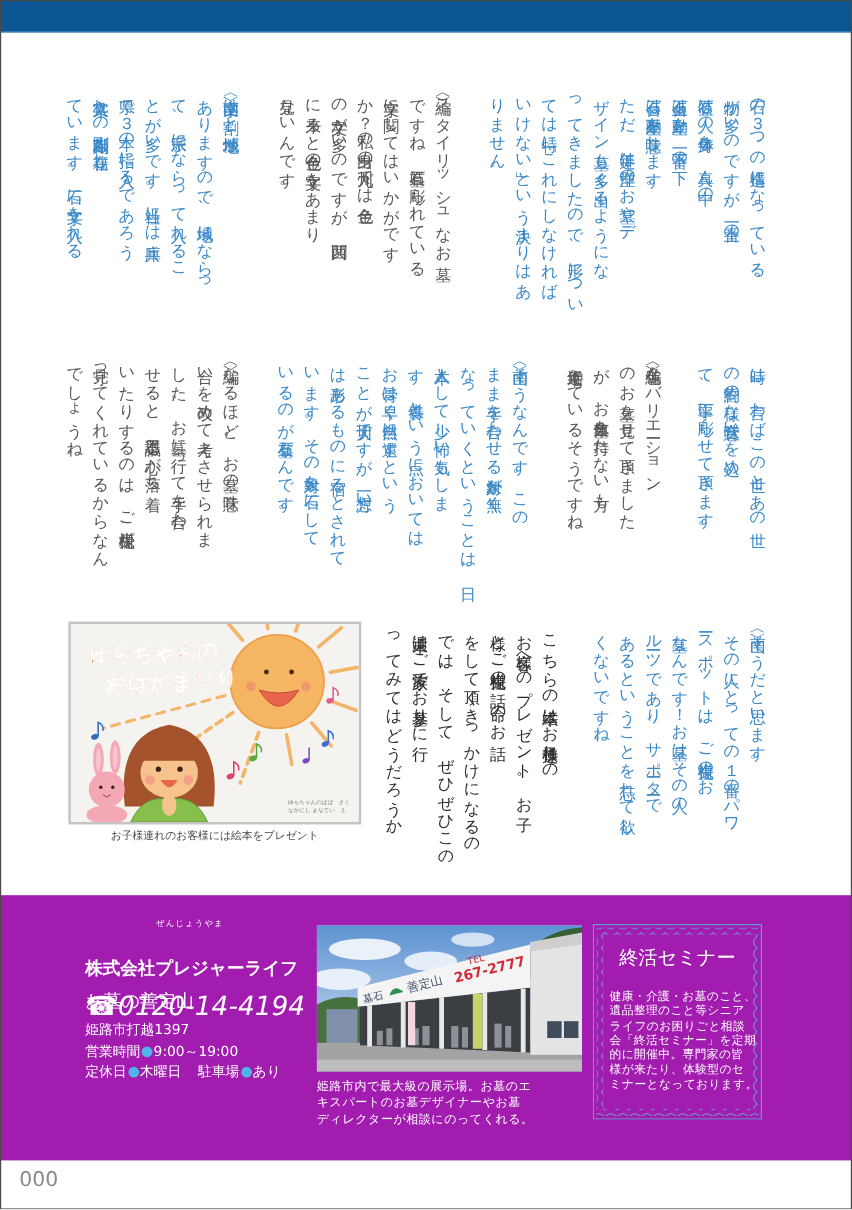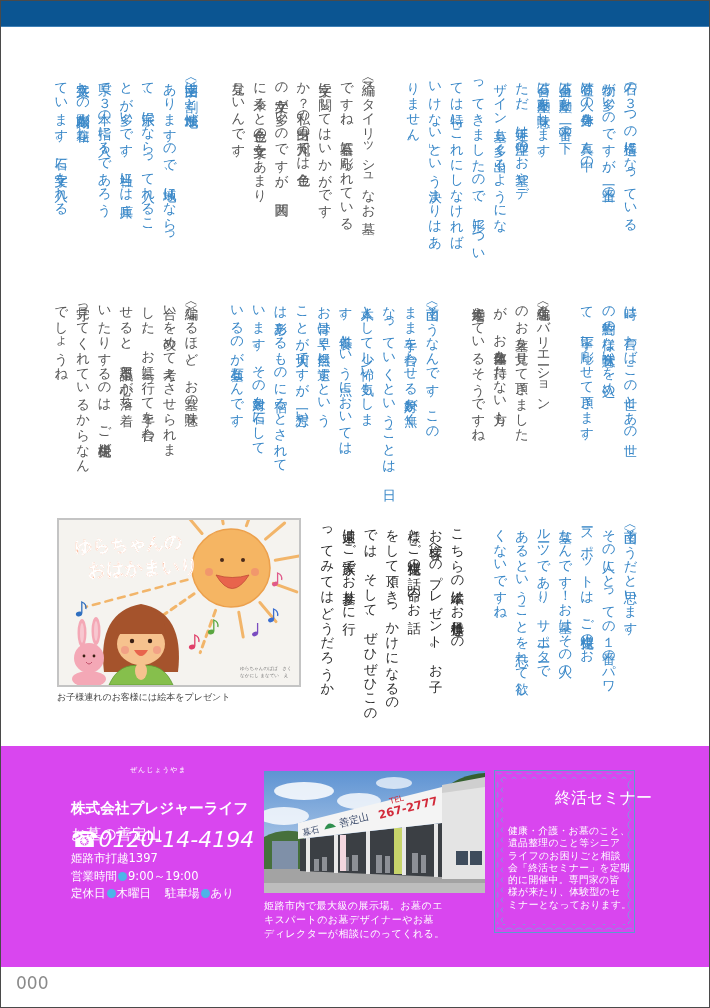--- a/index.html
+++ b/index.html
@@ -15,42 +15,42 @@
             font-size:13.4px; line-height:21.7px; white-space:nowrap; letter-spacing:0; }
   .vblock .ln { display:block; }
   .nanzan { color:#3a88c8; }
   .editor { color:#575757; }
   .narration { color:#2e2e2e; }
 
   
   .book { position:absolute; left:57px; top:518px; width:244px; height:169px; box-sizing:border-box;
           border:2px solid #c4c4c4; background:#f5f3ef; overflow:hidden; }
   .book svg { display:block; }
-  .book-caption { position:absolute; left:57px; top:692px; width:244px; 
+  .book-caption { position:absolute; left:57px; top:692px; width:244px; text-align:center;
                   font-size:9px; line-height:10px; color:#444; }
 
   
-  .footer { position:absolute; left:0; top:746px; width:710px; height:221px; background:#d946ef; color:#fff; }
+  .footer { position:absolute; left:0; top:746px; width:710px; height:221px; background:#a21caf; color:#fff; }
   .ruby { position:absolute; left:130px; top:20px; font-size:7px; line-height:8px; letter-spacing:0.9px; }
   .brand { position:absolute; left:71px; top:30px; font-size:15px; line-height:22px; font-weight:normal;margin-top:47px; }
   .company { position:absolute; left:71px; top:53px; font-size:14.6px; line-height:18px; font-weight:bold; }
   .phone { position:absolute; left:71px; top:84px; font-size:22px; line-height:20px;font-style:italic; }
   .info { position:absolute; left:71px; top:104px; font-size:11.5px; line-height:17.5px; }
   .info .row { white-space:nowrap; height:17.5px; }
   .dot { display:inline-block; width:9px; height:9px; border-radius:50%; background:#4eb4e8;
          margin:0 1px; vertical-align:-1px; }
   .gap { display:inline-block; width:14px; }
 
   .photo { position:absolute; left:264px; top:25px; width:221px; height:122px; overflow:hidden; background:#9ab; }
   .photo-caption { position:absolute; left:264px; top:152.7px; font-size:10px; line-height:14.2px;
                    letter-spacing:0.45px; white-space:nowrap; }
 
   .seminar { position:absolute; left:494px; top:24px; width:141px; height:163px; }
   .seminar .frame { position:absolute; left:0; top:0; }
-  .sem-title { position:absolute; left:0; top:18px; width:141px; text-align:center; font-size:16px; line-height:20px;padding-left:39px; }
+  .sem-title { position:absolute; left:0; top:18px; width:141px; text-align:center; font-size:16px; line-height:20px; }
   .sem-body { position:absolute; left:14px; top:55px; font-size:9.8px; line-height:12.3px; letter-spacing:0.3px; }
   .sem-body .row { white-space:nowrap; }
 
   .page-number { position:absolute; left:16px; top:976px; font-size:17px; line-height:14px; color:#8a8a8a; }
 </style>
 </head>
 <body>
 
 <div id="page">
   <div class="top-band"></div>

